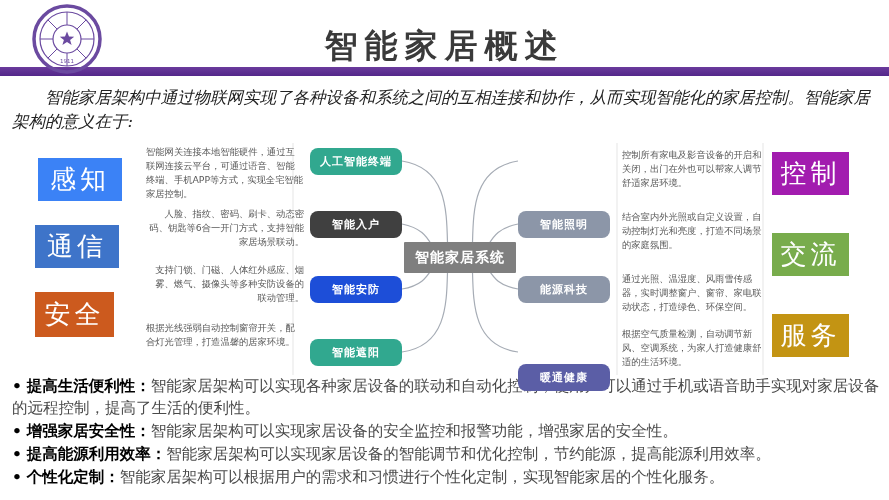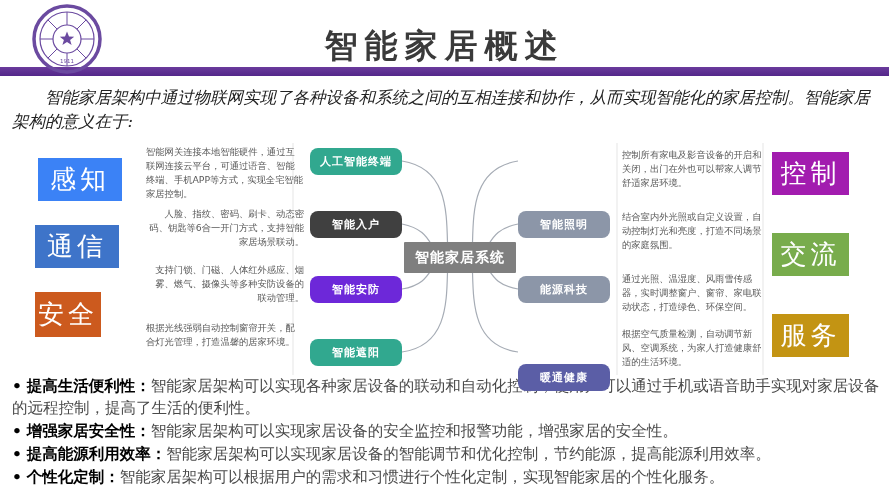--- a/index.html
+++ b/index.html
@@ -26,21 +26,21 @@
   
   .connectors{position:absolute;left:0;top:0;width:889px;height:500px;z-index:1;pointer-events:none;}
   .big-label{
     position:absolute;width:84px;height:43px;z-index:2;
     display:flex;align-items:center;justify-content:center;
     font-family:"DejaVu Serif","Liberation Serif",serif;
     font-size:26px;color:#fff;letter-spacing:4px;
   }
   .lab-l1{left:38px;top:158px;}
   .lab-l2{left:35px;top:225px;}
-  .lab-l3{left:35px;top:292px;width:66px;height:45px;}
+  .lab-l3{left:35px;top:292px;width:79px;height:45px;}
   .lab-r1{left:772px;top:152px;width:77px;}
   .lab-r2{left:772px;top:233px;width:77px;}
   .lab-r3{left:772px;top:314px;width:77px;}
   .desc{
     position:absolute;z-index:2;font-size:9.3px;line-height:1.5;color:#595959;
   }
   .desc-l{left:146px;width:158px;}
   .desc-r{left:622px;width:140px;}
   .dl1{top:145px;text-align:left;}
   .dl2{top:207px;text-align:right;}
@@ -126,21 +126,21 @@
   <div class="big-label lab-l2" style="background-color: rgb(62, 116, 201);">通信</div>
   <div class="big-label lab-l3" style="background-color: rgb(204, 90, 30);">安全</div>
 
   <div class="desc desc-l dl1">智能网关连接本地智能硬件，通过互联网连接云平台，可通过语音、智能终端、手机APP等方式，实现全宅智能家居控制。</div>
   <div class="desc desc-l dl2">人脸、指纹、密码、刷卡、动态密码、钥匙等6合一开门方式，支持智能家居场景联动。</div>
   <div class="desc desc-l dl3">支持门锁、门磁、人体红外感应、烟雾、燃气、摄像头等多种安防设备的联动管理。</div>
   <div class="desc desc-l dl4">根据光线强弱自动控制窗帘开关，配合灯光管理，打造温馨的居家环境。</div>
 
   <div class="node nl1" style="background-color: rgb(49, 168, 143);">人工智能终端</div>
   <div class="node nl2" style="background-color: #404040;">智能入户</div>
-  <div class="node nl3" style="background-color: #6d28d9;">智能安防</div>
+  <div class="node nl3" style="background-color: #1d4ed8;">智能安防</div>
   <div class="node nl4" style="background-color: rgb(49, 168, 143);">智能遮阳</div>
 
   <div class="center-node" style="background-color: rgb(127, 127, 127);">智能家居系统</div>
 
   <div class="node nr2" style="background-color: rgb(140, 150, 168);">智能照明</div>
   <div class="node nr3" style="background-color: rgb(140, 150, 168);">能源科技</div>
   <div class="node nr4" style="background-color: rgb(91, 94, 166);">暖通健康</div>
 
   <div class="desc desc-r dr1">控制所有家电及影音设备的开启和关闭，出门在外也可以帮家人调节舒适家居环境。</div>
   <div class="desc desc-r dr2">结合室内外光照或自定义设置，自动控制灯光和亮度，打造不同场景的家庭氛围。</div>

